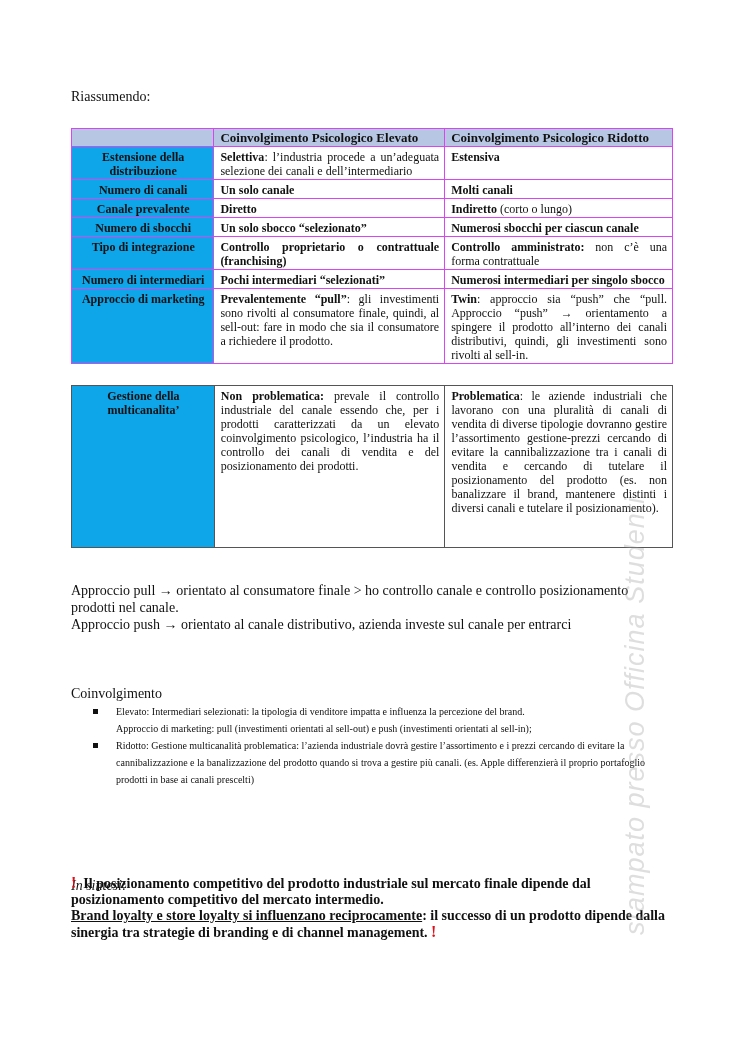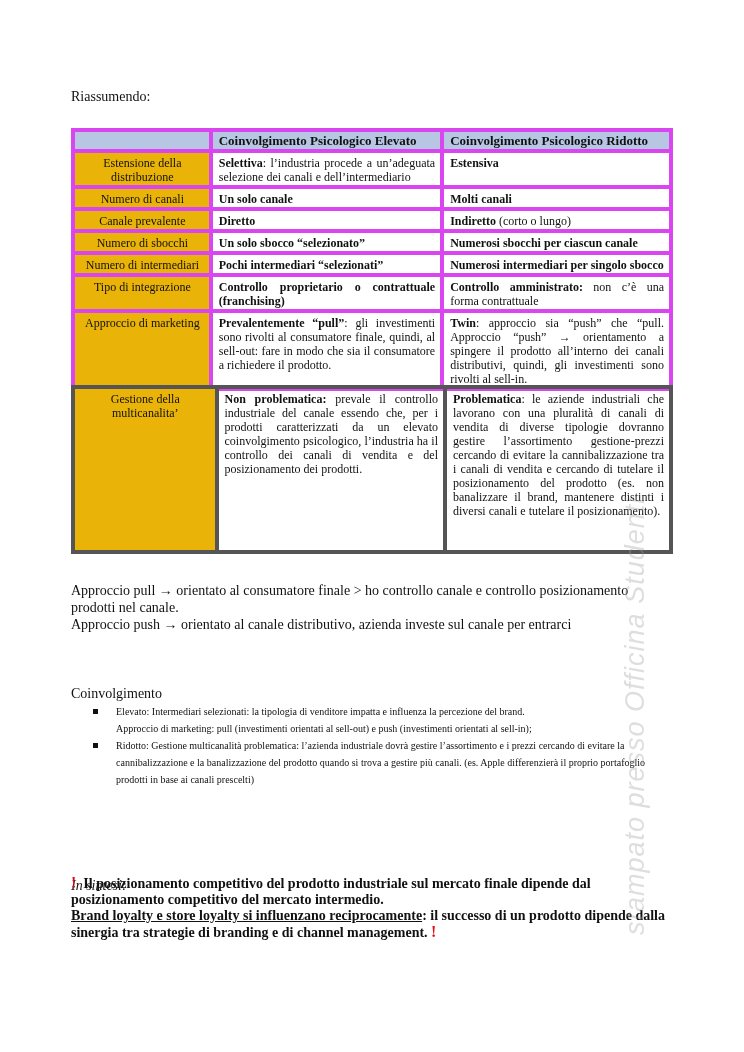--- a/index.html
+++ b/index.html
@@ -1,22 +1,22 @@
 <!DOCTYPE html>
 <html><head>
 <meta charset="utf-8">
 <style>
   html, body { margin: 0; padding: 0; background: #ffffff; }
   body { width: 744px; height: 1052px; position: relative; overflow: hidden;
          font-family: "Liberation Serif", serif; color: #111; }
   .page { position: absolute; left: 0; top: 0; width: 628px; height: 1052px; }
   .intro { position: absolute; left: 71px; top: 89px; font-size: 14px; }
   table.grid { position: absolute; border-collapse: collapse; font-size: 12px; line-height: 14px; }
-  table.grid td { border: 4px solid #d946ef; vertical-align: top; padding: 3px 5px 1px 6px; }
-  table.grid td.label { background: #eab308; font-weight: normal; text-align: center; width: 131px; }
+  table.grid td { border: 1px solid #d946ef; vertical-align: top; padding: 3px 5px 1px 6px; }
+  table.grid td.label { background: #0ea5e9; font-weight: bold; text-align: center; width: 131px; }
   table.grid td.c1 { width: 219px; text-align: justify; }
   table.grid td.c2 { width: 216px; text-align: justify; }
   table.grid tr.head td { background: #b7c7e3; font-weight: bold; font-size: 13px; white-space: nowrap; padding-top: 2px; padding-bottom: 1px; }
   table.grid tr.head td.label { background: #b7c7e3; }
   .b { font-weight: bold; }
   #t1 { left: 71px; top: 128px; width: 602px; }
   #t2 { left: 71px; top: 385px; width: 602px; }
   #t2 td { border-color: #555; }
   .para { position: absolute; left: 71px; width: 600px; font-size: 14px; line-height: 17px; }
   .bullets { position: absolute; left: 93px; width: 580px; font-size: 10px; line-height: 17px; margin: 0; padding: 0; list-style: none; }
@@ -57,28 +57,28 @@
       <td class="label">Canale prevalente</td>
       <td class="c1"><span class="b">Diretto</span><span></span></td>
       <td class="c2"><span class="b">Indiretto</span><span> (corto o lungo)</span></td>
     </tr>
     <tr>
       <td class="label">Numero di sbocchi</td>
       <td class="c1"><span class="b">Un solo sbocco “selezionato”</span><span></span></td>
       <td class="c2"><span class="b">Numerosi sbocchi per ciascun canale</span><span></span></td>
     </tr>
     <tr>
+      <td class="label">Tipo di integrazione</td>
+      <td class="c1"><span class="b">Controllo proprietario o contrattuale (franchising)</span><span></span></td>
+      <td class="c2"><span class="b">Controllo amministrato:</span><span> non c’è una forma contrattuale</span></td>
+    </tr>
+    <tr>
       <td class="label">Numero di intermediari</td>
       <td class="c1"><span class="b">Pochi intermediari “selezionati”</span><span></span></td>
       <td class="c2"><span class="b">Numerosi intermediari per singolo sbocco</span><span></span></td>
-    </tr>
-    <tr>
-      <td class="label">Tipo di integrazione</td>
-      <td class="c1"><span class="b">Controllo proprietario o contrattuale (franchising)</span><span></span></td>
-      <td class="c2"><span class="b">Controllo amministrato:</span><span> non c’è una forma contrattuale</span></td>
     </tr>
     <tr>
       <td class="label">Approccio di marketing</td>
       <td class="c1"><span class="b">Prevalentemente “pull”</span><span>: gli investimenti sono rivolti al consumatore finale, quindi, al sell-out: fare in modo che sia il consumatore a richiedere il prodotto.</span></td>
       <td class="c2"><span class="b">Twin</span><span>: approccio sia “push” che “pull. Approccio “push” → orientamento a spingere il prodotto all’interno dei canali distributivi, quindi, gli investimenti sono rivolti al sell-in.</span></td>
     </tr>
   </tbody>
     </table>
 
   <table class="grid" id="t2">

